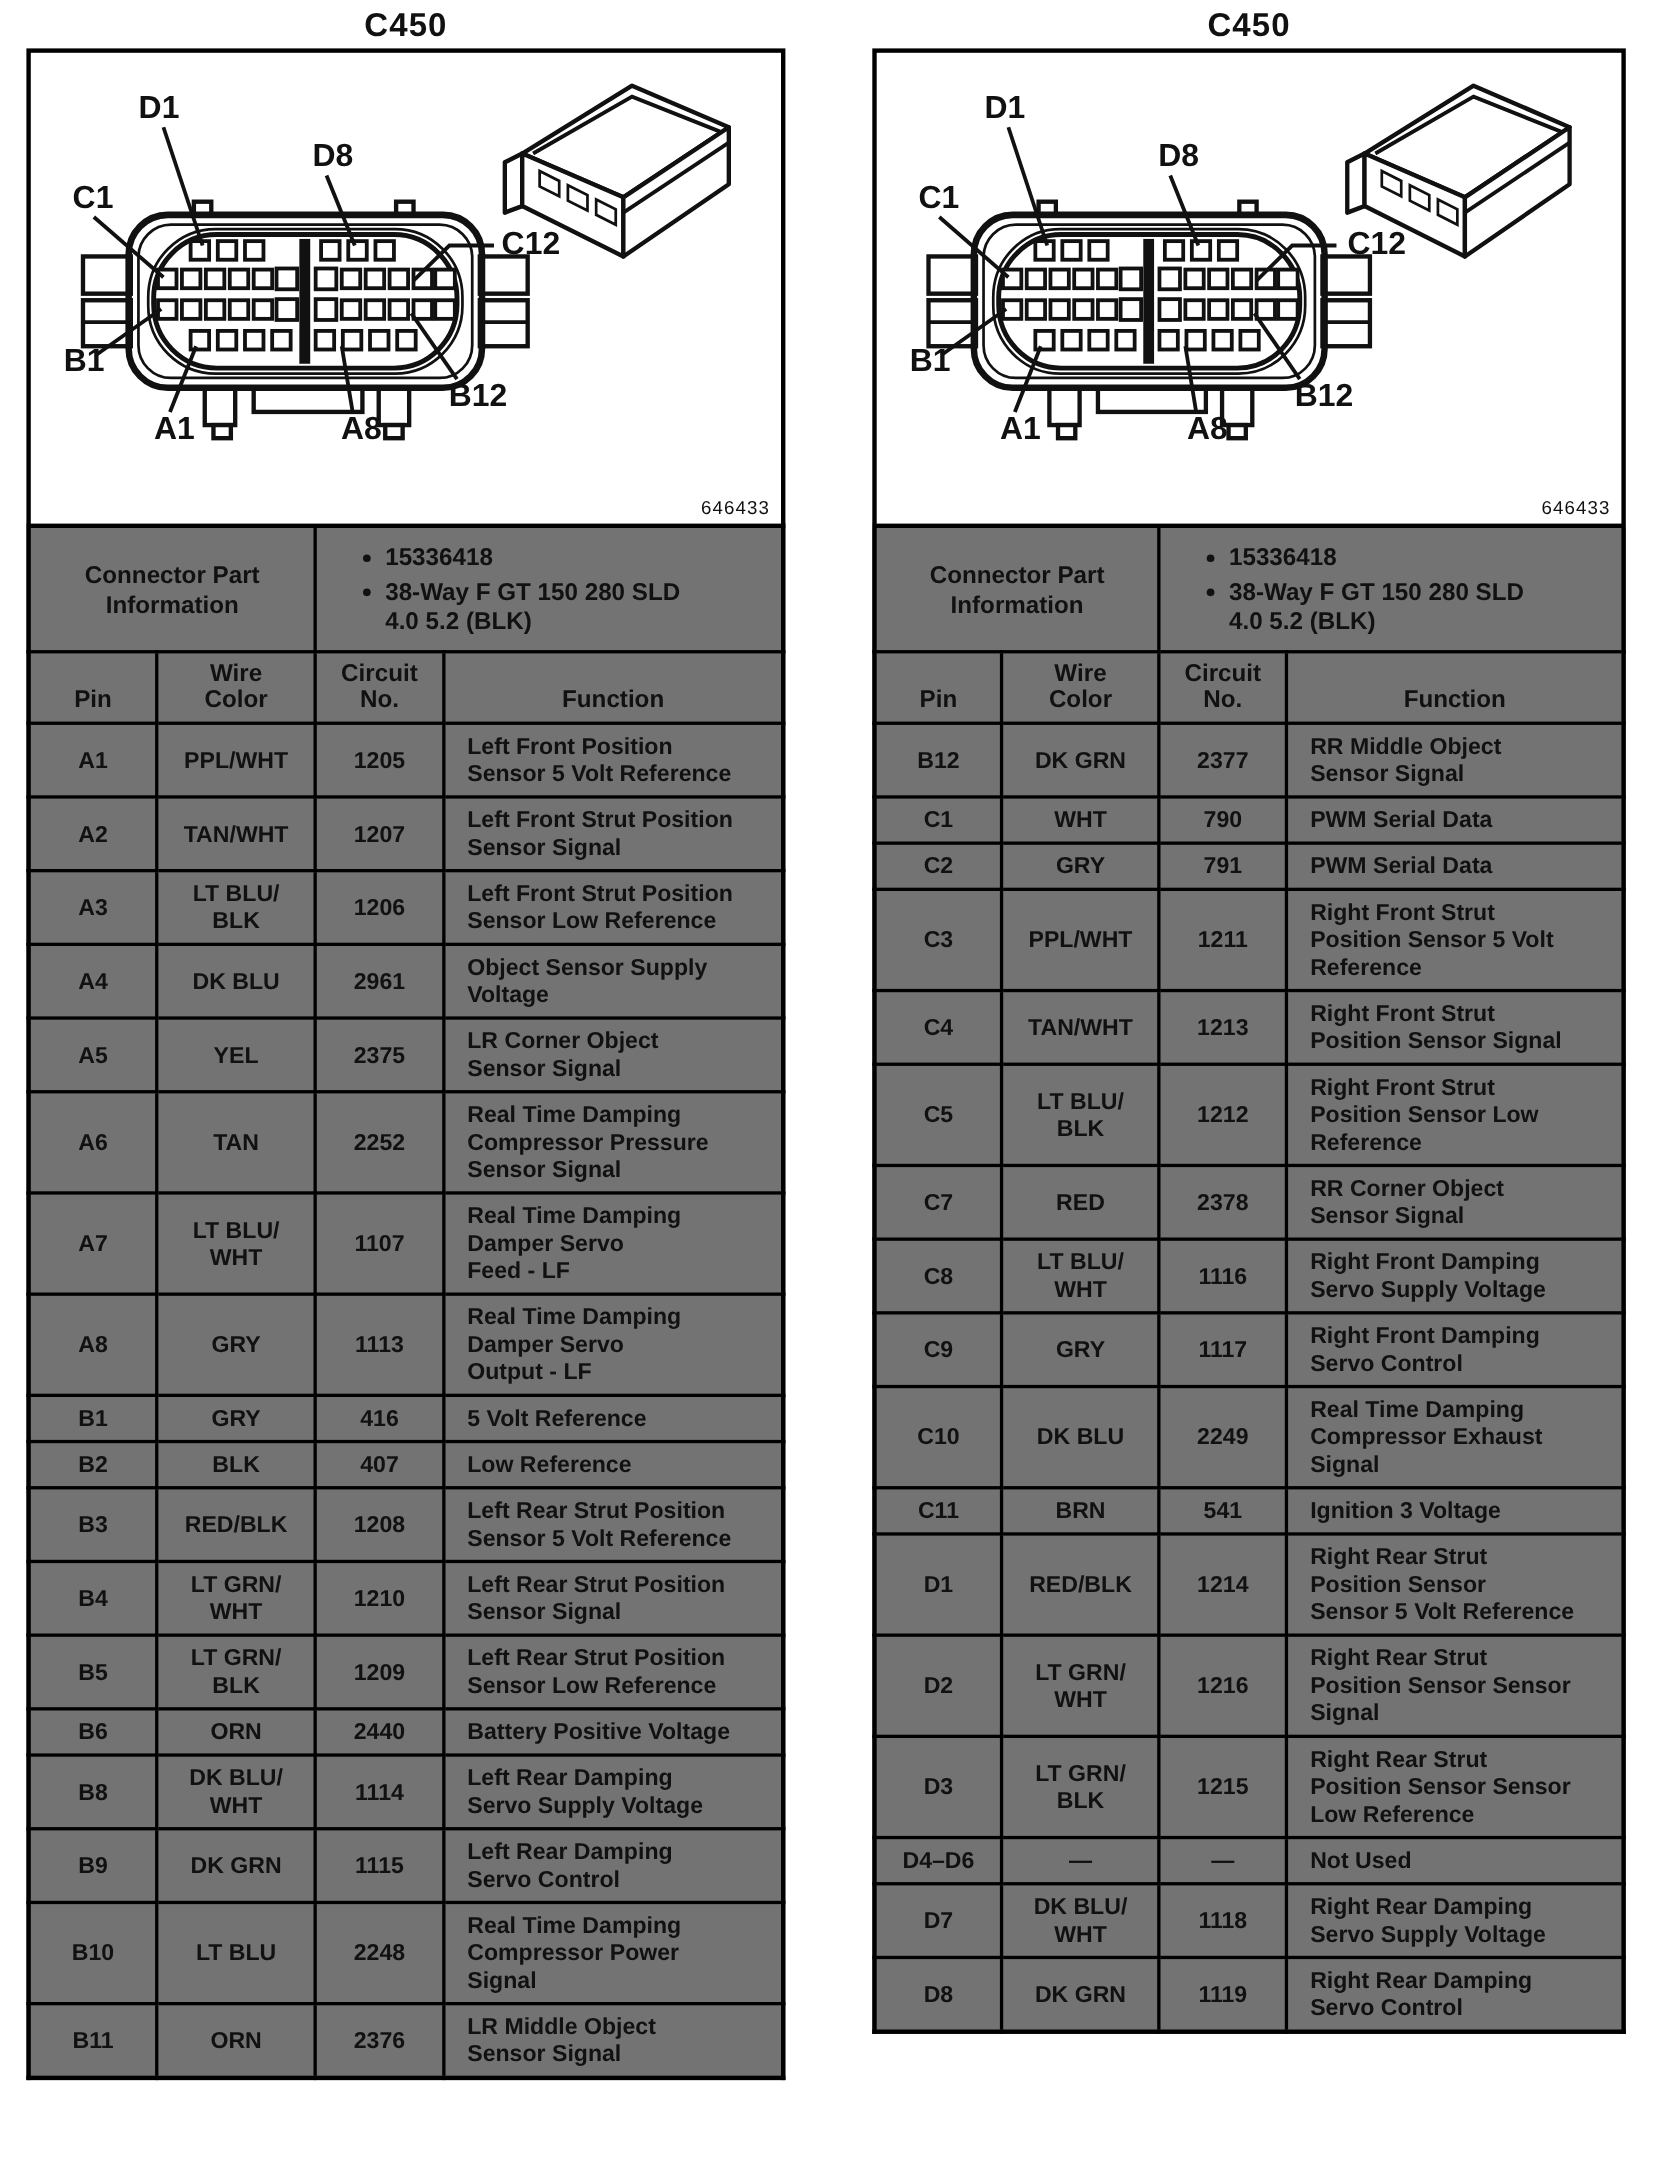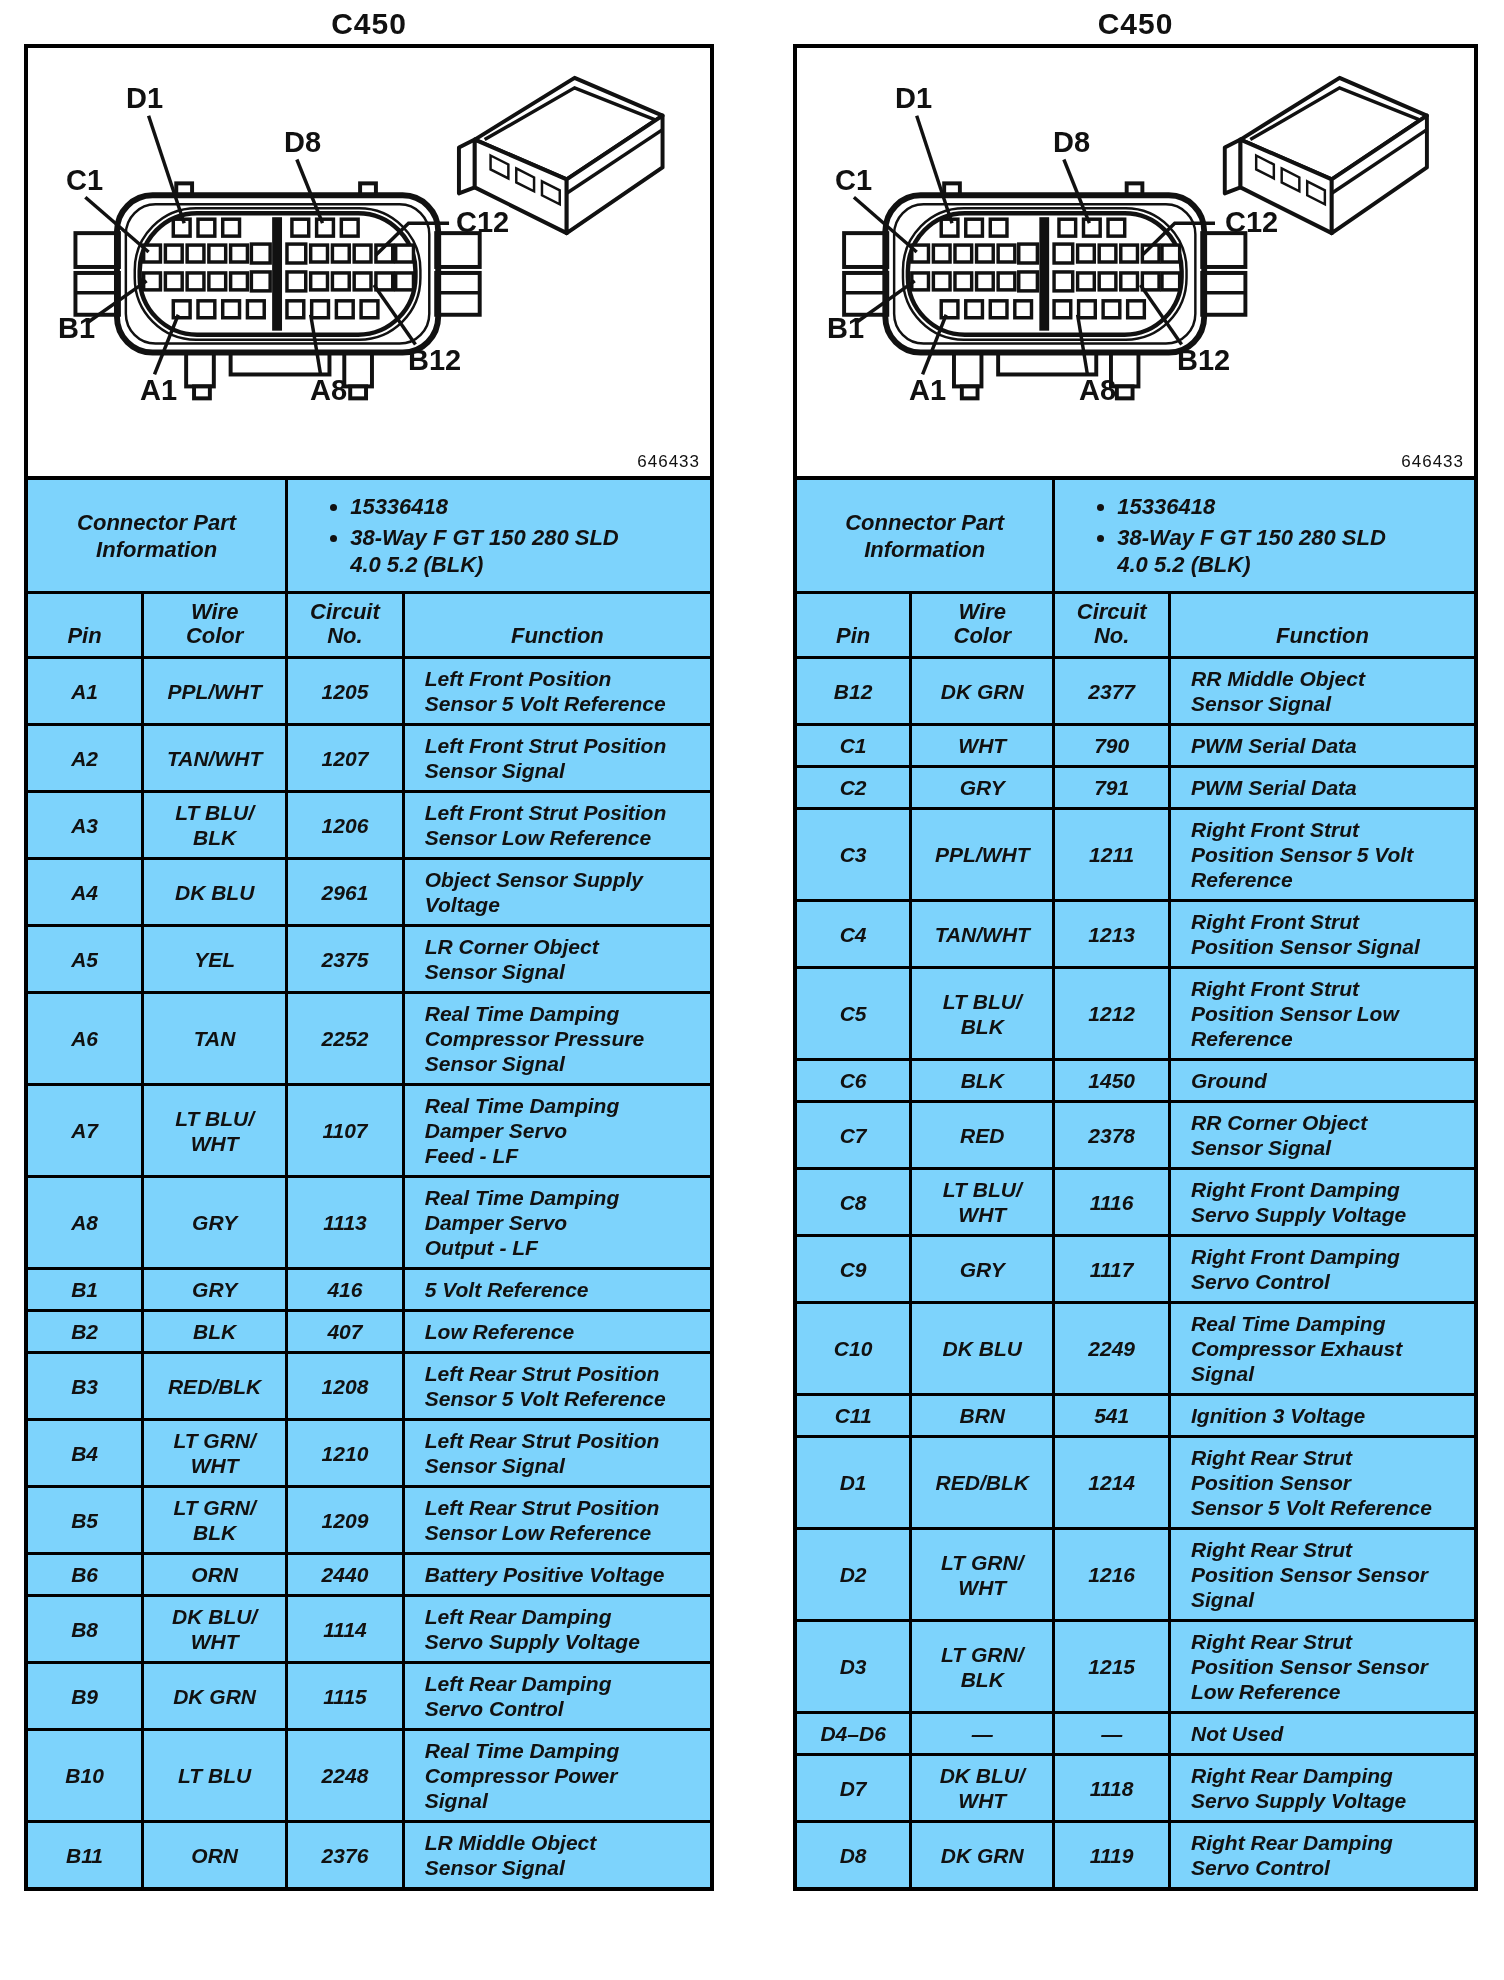--- a/index.html
+++ b/index.html
@@ -21,21 +21,21 @@
   .lab-d1  { left:98px;  top:36px;  }
   .lab-d8  { left:256px; top:80px;  }
   .lab-c1  { left:38px;  top:118px; }
   .lab-c12 { left:428px; top:160px; }
   .lab-b1  { left:30px;  top:266px; }
   .lab-b12 { left:380px; top:298px; }
   .lab-a1  { left:112px; top:328px; }
   .lab-a8  { left:282px; top:328px; }
   .fig { position:absolute; right:10px; bottom:4px; font-size:17px; letter-spacing:1px; }
 
-  table { width:100%; border-collapse:collapse; margin-top:-4px; table-layout:fixed; background:#7dd3fc;font-style:italic; }
+  table { width:100%; border-collapse:collapse; margin-top:-4px; table-layout:fixed; background:#737373; }
   th, td { border:3px solid #000; }
   table { border:4px solid #000; }
   th {
     font-size:22px; font-weight:bold; vertical-align:bottom; text-align:center;
     padding:6px 4px 8px; white-space:pre-line; line-height:24px;
   }
   td { font-size:21px; font-weight:bold; line-height:25px; padding:7px 6px; vertical-align:middle; }
   td.pin, td.wire, td.circuit { text-align:center; white-space:pre-line; }
   td.fn { text-align:left; white-space:pre-line; padding-left:20px; padding-right:4px; }
 
@@ -500,26 +500,20 @@
         <tr>
           <td class="pin">C5</td>
           <td class="wire">LT BLU/
 BLK</td>
           <td class="circuit">1212</td>
           <td class="fn">Right Front Strut
 Position Sensor Low
 Reference</td>
         </tr>
         <tr>
-          <td class="pin">C6</td>
-          <td class="wire">BLK</td>
-          <td class="circuit">1450</td>
-          <td class="fn">Ground</td>
-        </tr>
-        <tr>
           <td class="pin">C7</td>
           <td class="wire">RED</td>
           <td class="circuit">2378</td>
           <td class="fn">RR Corner Object
 Sensor Signal</td>
         </tr>
         <tr>
           <td class="pin">C8</td>
           <td class="wire">LT BLU/
 WHT</td>

